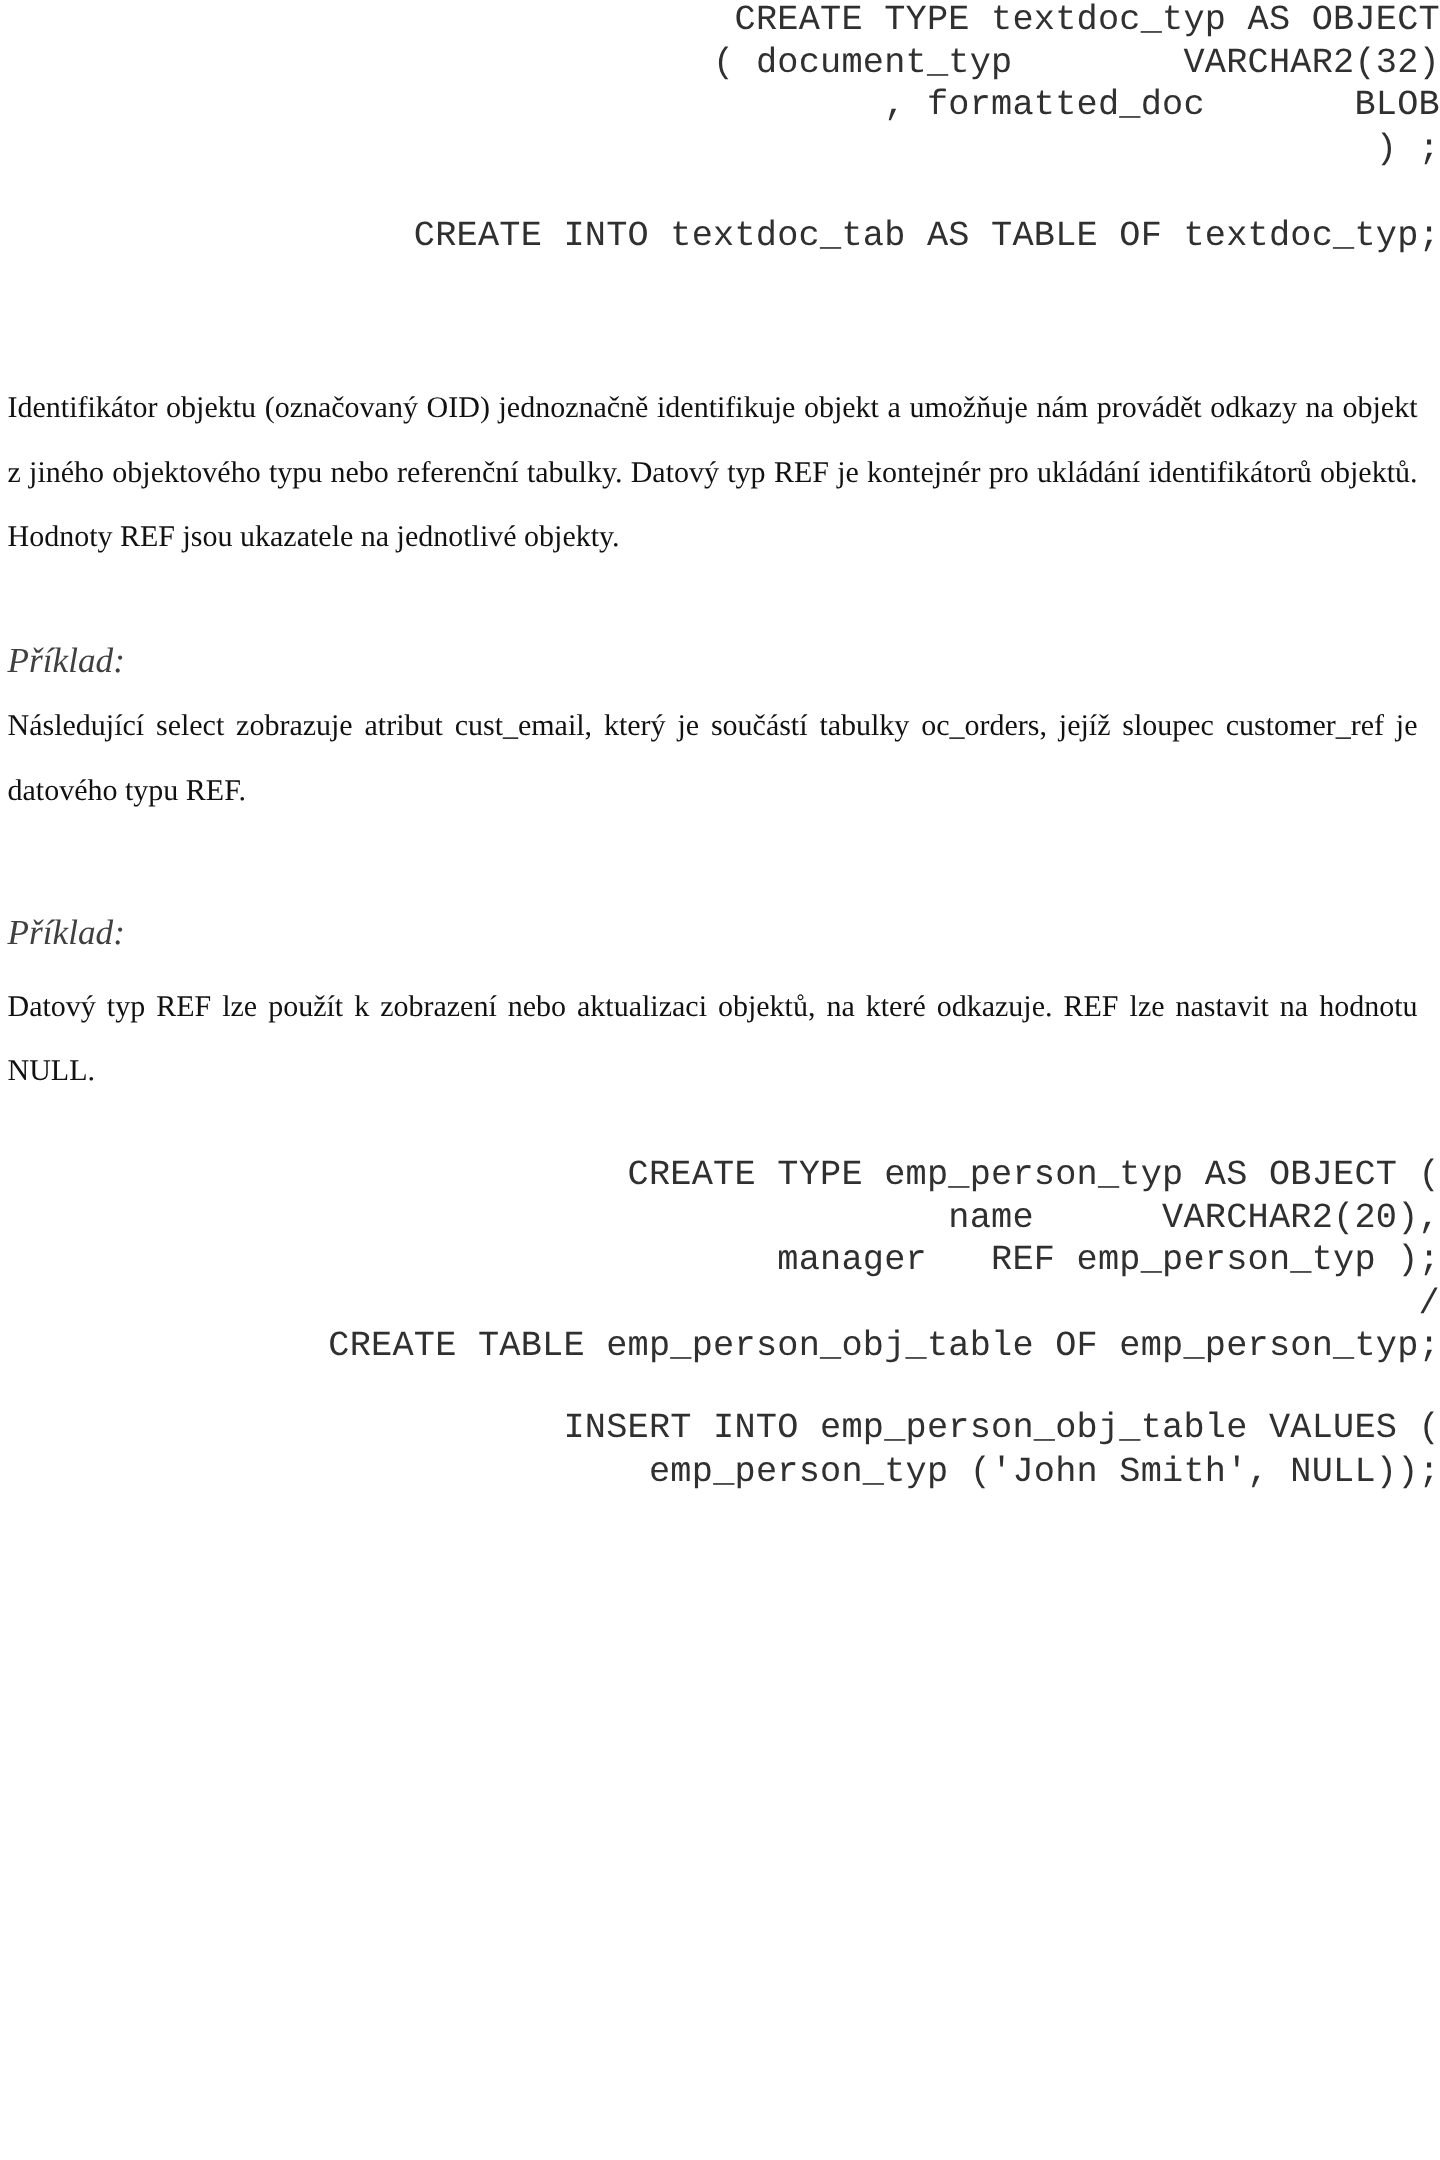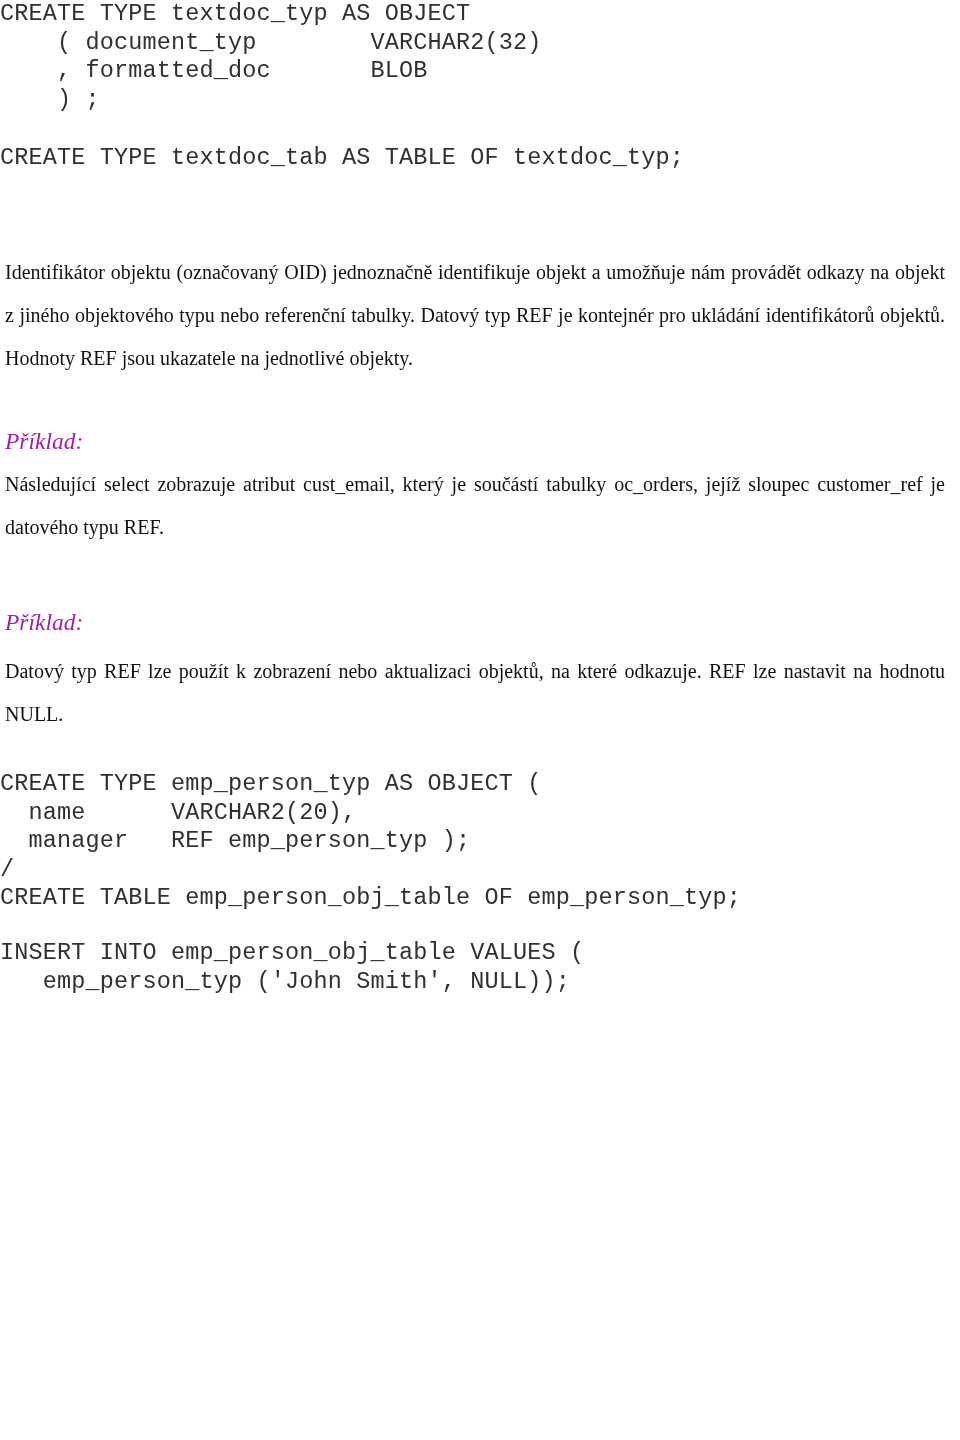--- a/index.html
+++ b/index.html
@@ -24,20 +24,21 @@
   
   .code {
     font-family: "Liberation Mono", "DejaVu Sans Mono", monospace;
     font-size: 23.5px;
     line-height: 28.6px;
     color: #303030;
     white-space: pre;
     letter-spacing: 0.15px;
     margin: 0;
     padding: 0 0 0 4px;
+    text-align: right;
   }
   .code-block {
     margin: 0;
     padding: 0;
   }
   
   .h-sec {
     font-family: "Liberation Serif", "DejaVu Serif", serif;
     font-weight: bold;
     font-size: 25px;
@@ -55,21 +56,21 @@
     color: #111111;
     margin: 0;
     padding: 0 5px 0 5px;
     width: 950px;
     box-sizing: border-box;
   }
   .label-italic {
     font-size: 23.5px;
     line-height: 43px;
     font-style: italic;
-    color: #a21caf;
+    color: #404040;
     margin: 0;
     padding: 0 0 0 5px;
   }
   
   .sp-6  { height: 6px; }
   .sp-18 { height: 18px; }
   .sp-22 { height: 22px; }
   .sp-26 { height: 26px; }
   .sp-30 { height: 30px; }
   .sp-34 { height: 34px; }
@@ -81,21 +82,21 @@
 
 <div class="page">
 
   <pre class="code code-block">CREATE TYPE textdoc_typ AS OBJECT
     ( document_typ        VARCHAR2(32)
     , formatted_doc       BLOB
     ) ;</pre>
 
   <div class="sp-30"></div>
 
-  <pre class="code code-block">CREATE TYPE textdoc_tab AS TABLE OF textdoc_typ;</pre>
+  <pre class="code code-block">CREATE INTO textdoc_tab AS TABLE OF textdoc_typ;</pre>
 
   <div class="sp-56"></div>
 
 
   <div class="sp-22"></div>
 
   <p class="para">Identifikátor objektu (označovaný OID) jednoznačně identifikuje objekt a umožňuje nám provádět odkazy na objekt z jiného objektového typu nebo referenční tabulky. Datový typ REF je kontejnér pro ukládání identifikátorů objektů. Hodnoty REF jsou ukazatele na jednotlivé objekty.</p>
 
   <div class="sp-18"></div>
 

